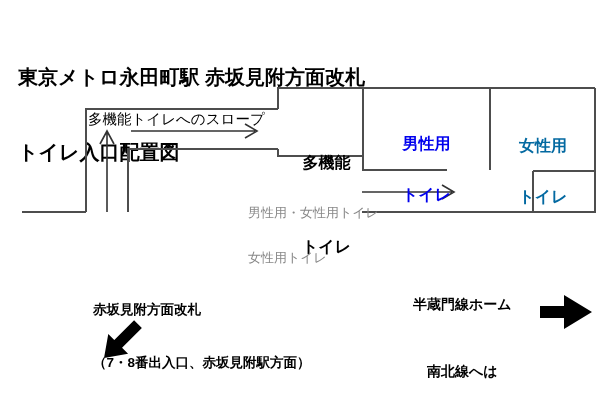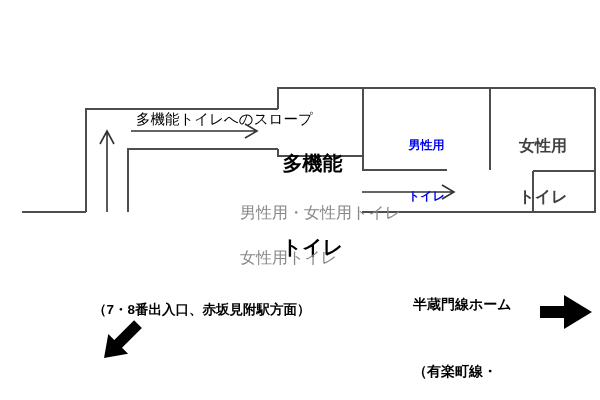--- a/index.html
+++ b/index.html
@@ -34,51 +34,51 @@
     font-size: 20px;
     line-height: 25px;
     font-weight: bold;
     white-space: pre;
   }
   .mf-slope-label {
     left: 88px;
     top: 111px;
     font-size: 14.5px;
     line-height: 16px;
-    margin-left: 48px;
   }
   .room {
     text-align: center;
     font-weight: bold;
   }
   .room.mf {
-    left: 270px;
+    left: 284px;
     top: 93px;
     width: 85px;
-    font-size: 20px;
+    font-size: 16px;
     line-height: 28px;
   }
   .room.men {
     left: 363px;
     top: 103px;
     width: 127px;
-    font-size: 12px;
+    font-size: 16px;
     line-height: 17px;
+    font-family: Liberation Mono, monospace;
   }
   .room.women {
     left: 490px;
     top: 103px;
     width: 106px;
     font-size: 16px;
     line-height: 17px;
   }
   .mw-slope-label {
-    left: 240px;
+    left: 248px;
     top: 175px;
-    font-size: 16px;
+    font-size: 13px;
     line-height: 15px;
   }
   .gate-label {
     left: 93px;
     top: 266px;
     font-size: 13.5px;
     line-height: 17.5px;
     font-weight: bold;
   }
   .platform-label {
@@ -90,20 +90,24 @@
   }
   .platform-label .first {
     margin-bottom: 20px;
   }
 </style>
 </head>
 <body>
 
 <div id="canvas">
 
+  <div class="title">
+    <div>東京メトロ永田町駅 赤坂見附方面改札</div>
+    <div>トイレ入口配置図</div>
+  </div>
 
   <svg class="plan" width="600" height="400" viewBox="0 0 600 400">
     <g stroke="#4d4d4d" stroke-width="2" fill="none" shape-rendering="crispEdges">
       <path d="M86,109 H278"></path>
       <path d="M86,108 V212"></path>
       <path d="M22,212 H86"></path>
       <path d="M128,149 H278"></path>
       <path d="M128,148 V212"></path>
       <path d="M278,88 H595"></path>
       <path d="M278,87 V109"></path>
@@ -133,35 +137,35 @@
   <div class="t room mf" style="color: rgb(0, 0, 0);">
     <div>多機能</div>
     <div>トイレ</div>
   </div>
 
   <div class="t room men" style="color: rgb(0, 0, 238);">
     <div>男性用</div>
     <div>トイレ</div>
   </div>
 
-  <div class="t room women" style="color: #404040;">
+  <div class="t room women" style="color: #0369a1;">
     <div>女性用</div>
     <div>トイレ</div>
   </div>
 
   <div class="t mw-slope-label" style="color: rgb(136, 136, 136);">
     <div>男性用・女性用トイレ</div>
     <div>女性用トイレ</div>
   </div>
 
   <div class="t gate-label">
+    <div>赤坂見附方面改札</div>
     <div>（7・8番出入口、赤坂見附駅方面）</div>
   </div>
 
   <div class="t platform-label">
     <div class="first">半蔵門線ホーム</div>
-    <div>（有楽町線・</div>
     <div>　南北線へは</div>
     
     
   </div>
 
 </div>
 
 </body></html>

